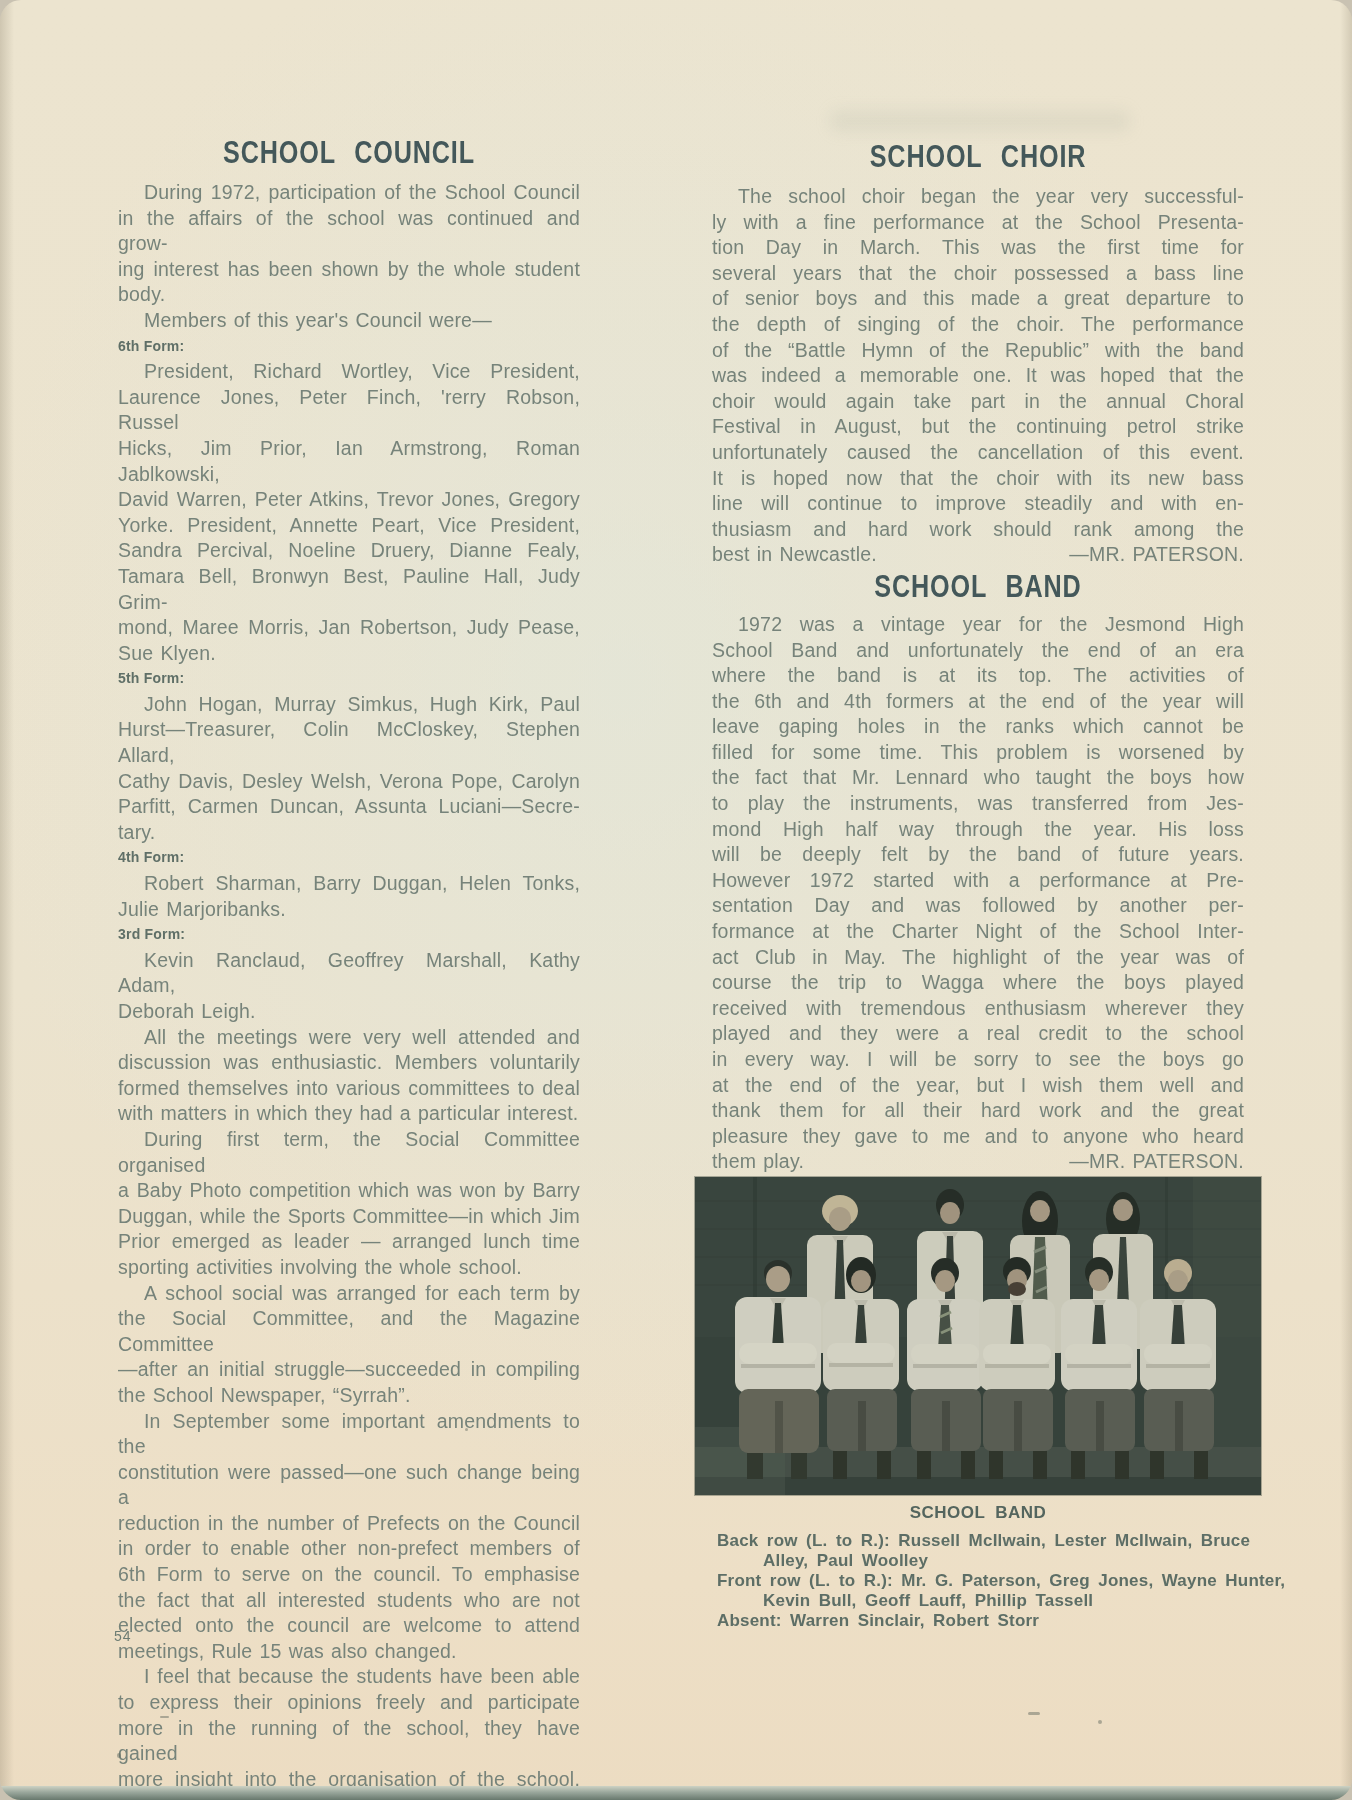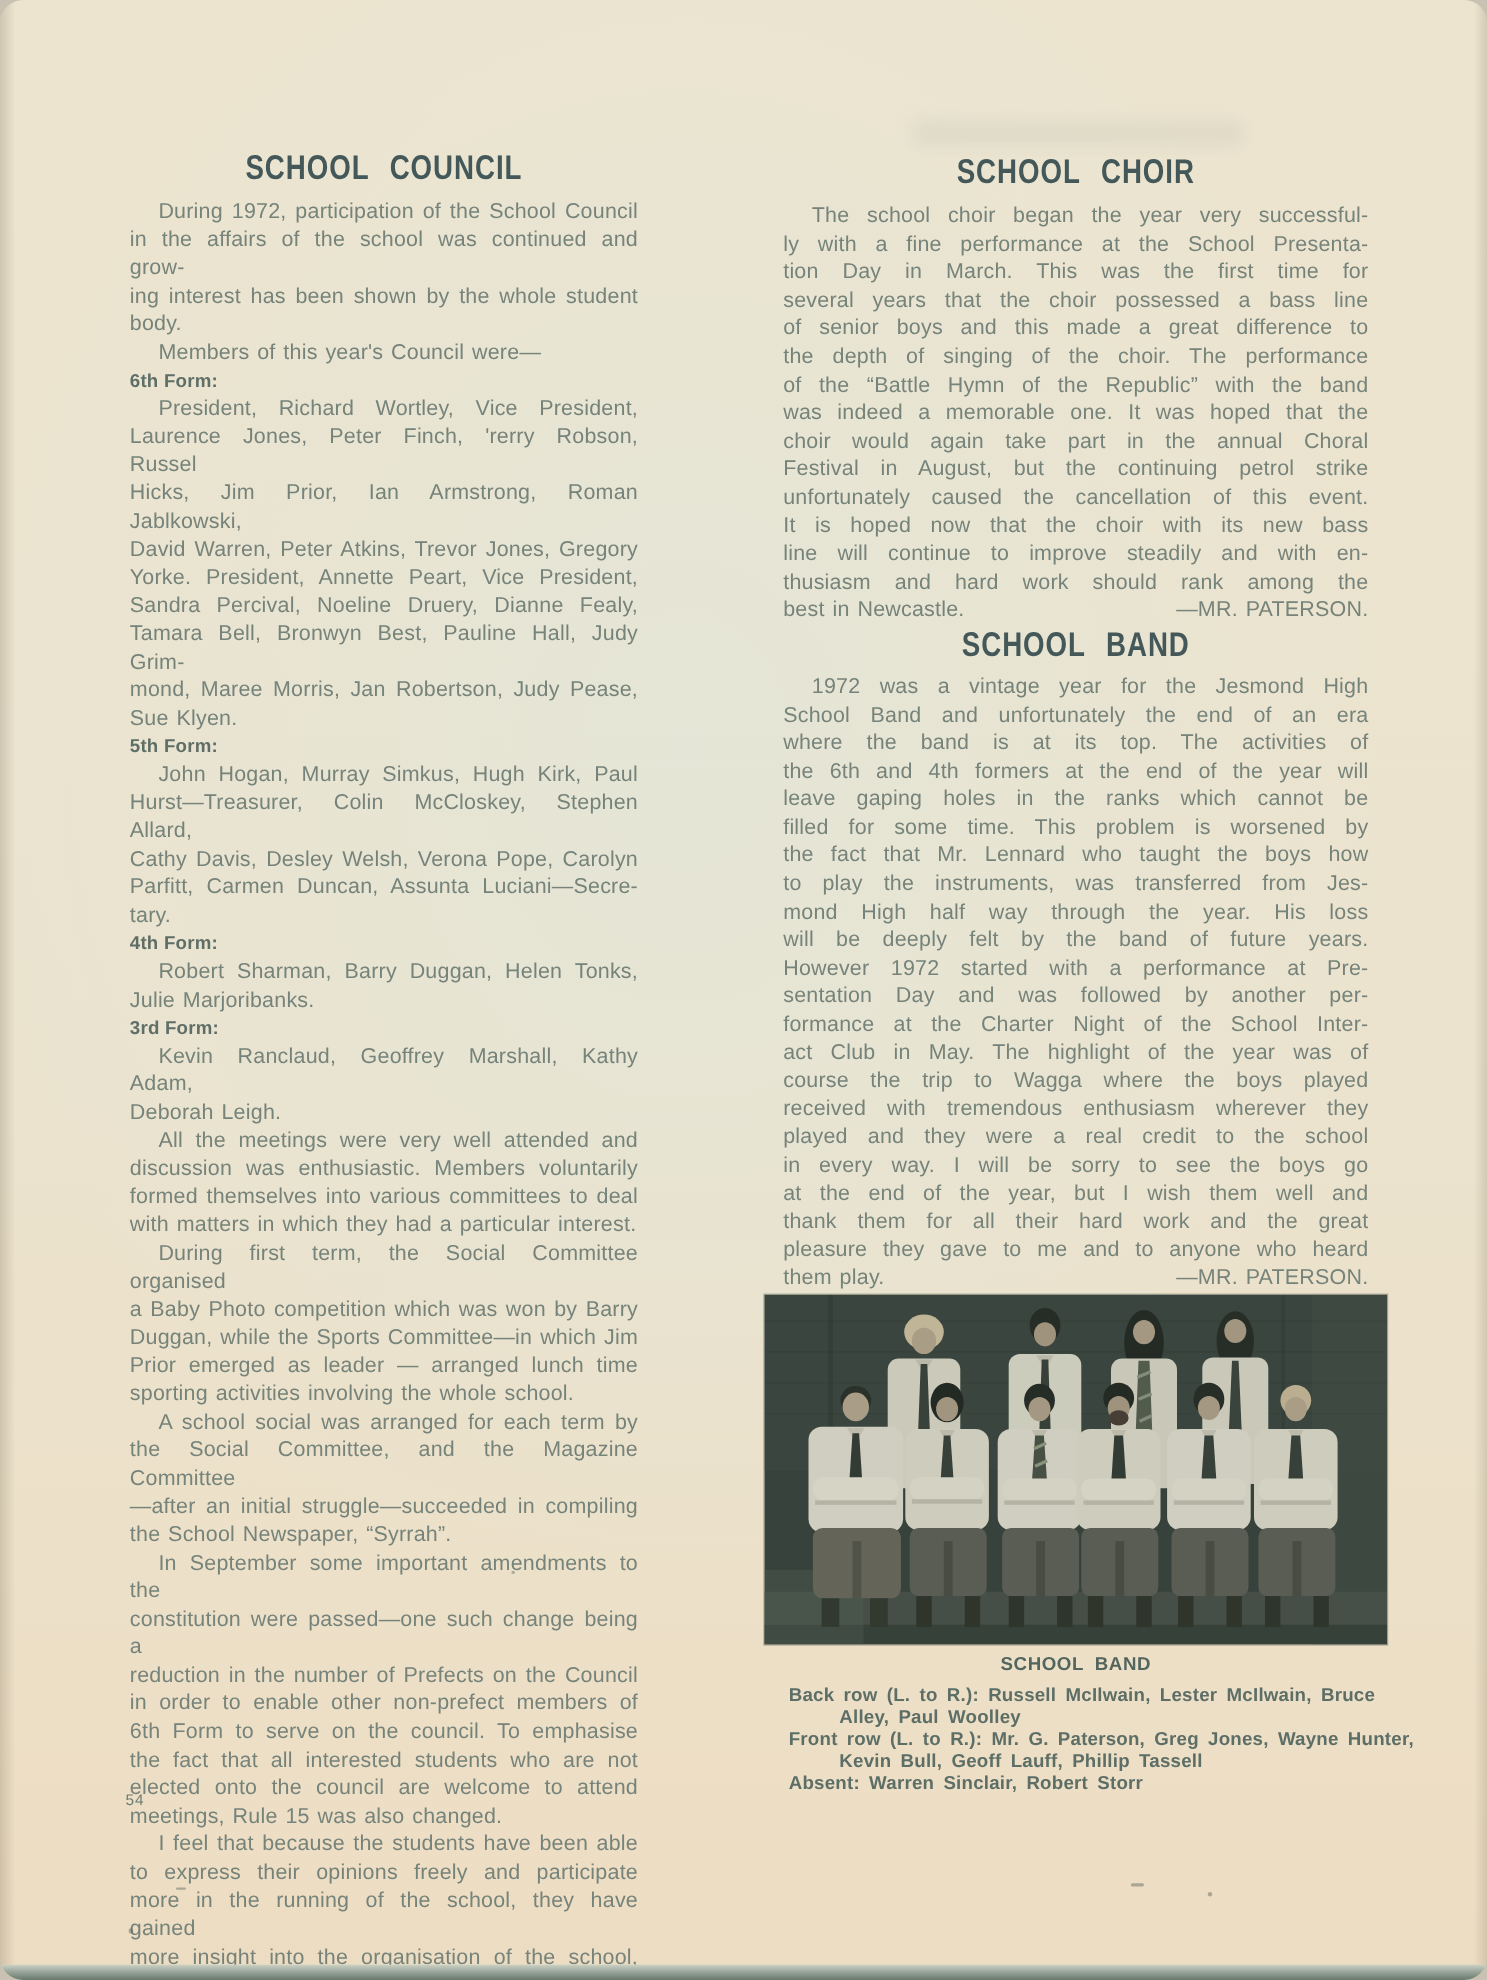--- a/index.html
+++ b/index.html
@@ -48,21 +48,21 @@
     color:#76837a;
     letter-spacing:.2px;
     word-spacing:1.5px;
     text-align:justify;
     text-align-last:justify;
     white-space:normal;
   }
   .line.plain{text-align-last:left;}
   .line.indent{text-indent:26px;}
   .hline{
-    font-size:17px;line-height:25.6px;
+    font-size:14px;line-height:25.6px;
     font-weight:bold;color:#5f6f67;
     letter-spacing:.2px;
   }
   .tail{display:flex;justify-content:space-between;text-align:left;text-align-last:left;}
   .page-number{
     position:absolute;left:114px;top:1628px;
     font-size:14px;color:#6c7c73;letter-spacing:1px;
   }
 
   .photo-wrap{margin-left:-17px;margin-top:2px;width:566px;height:318px;
@@ -176,21 +176,21 @@
 
   </div>
 
   <div class="col-right">
     <div class="col-title">SCHOOL CHOIR</div>
     <div>
         <div class="line indent">The school choir began the year very successful-</div>
         <div class="line">ly with a fine performance at the School Presenta-</div>
         <div class="line">tion Day in March.  This was the first time for</div>
         <div class="line">several years that the choir possessed a bass line</div>
-        <div class="line">of senior boys and this made a great difference to</div>
+        <div class="line">of senior boys and this made a great departure to</div>
         <div class="line">the depth of singing of the choir. The performance</div>
         <div class="line">of the “Battle Hymn of the Republic” with the band</div>
         <div class="line">was indeed a memorable one. It was hoped that the</div>
         <div class="line">choir would again take part in the annual Choral</div>
         <div class="line">Festival in August, but the continuing petrol strike</div>
         <div class="line">unfortunately caused the cancellation of this event.</div>
         <div class="line">It is hoped now that the choir with its new bass</div>
         <div class="line">line will continue to improve steadily and with en-</div>
         <div class="line">thusiasm and hard work should rank among the</div>
       </div>

